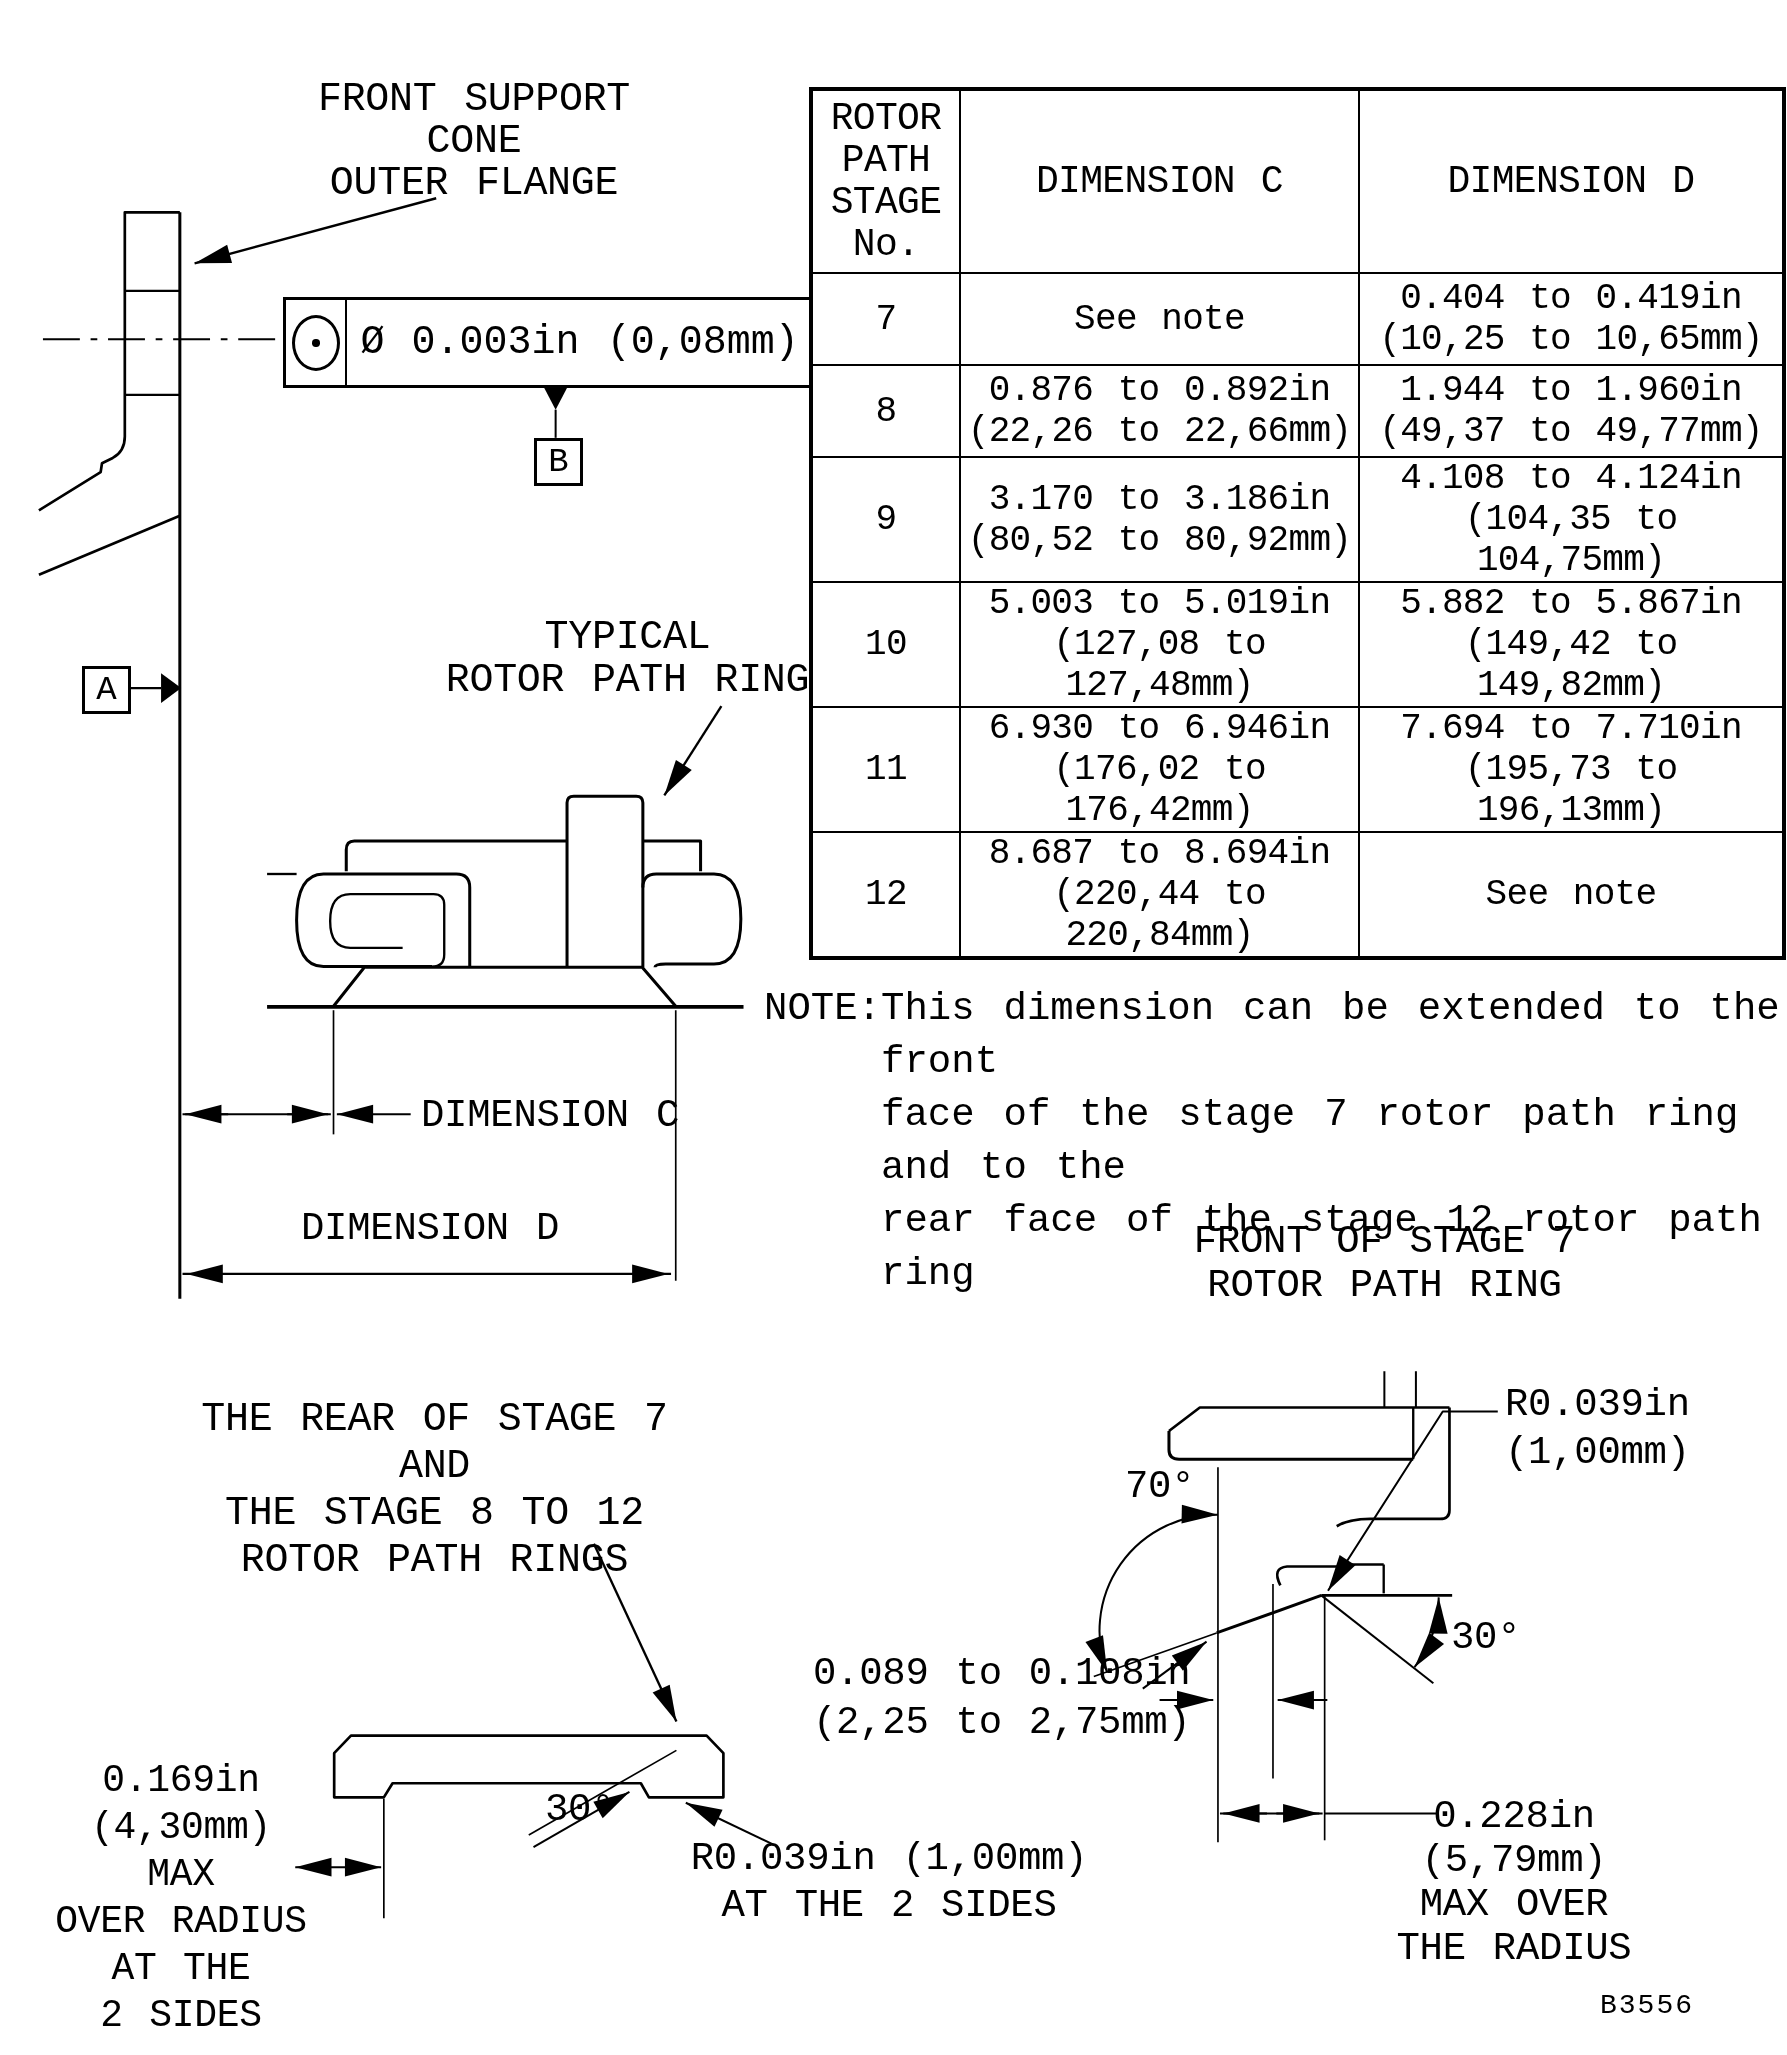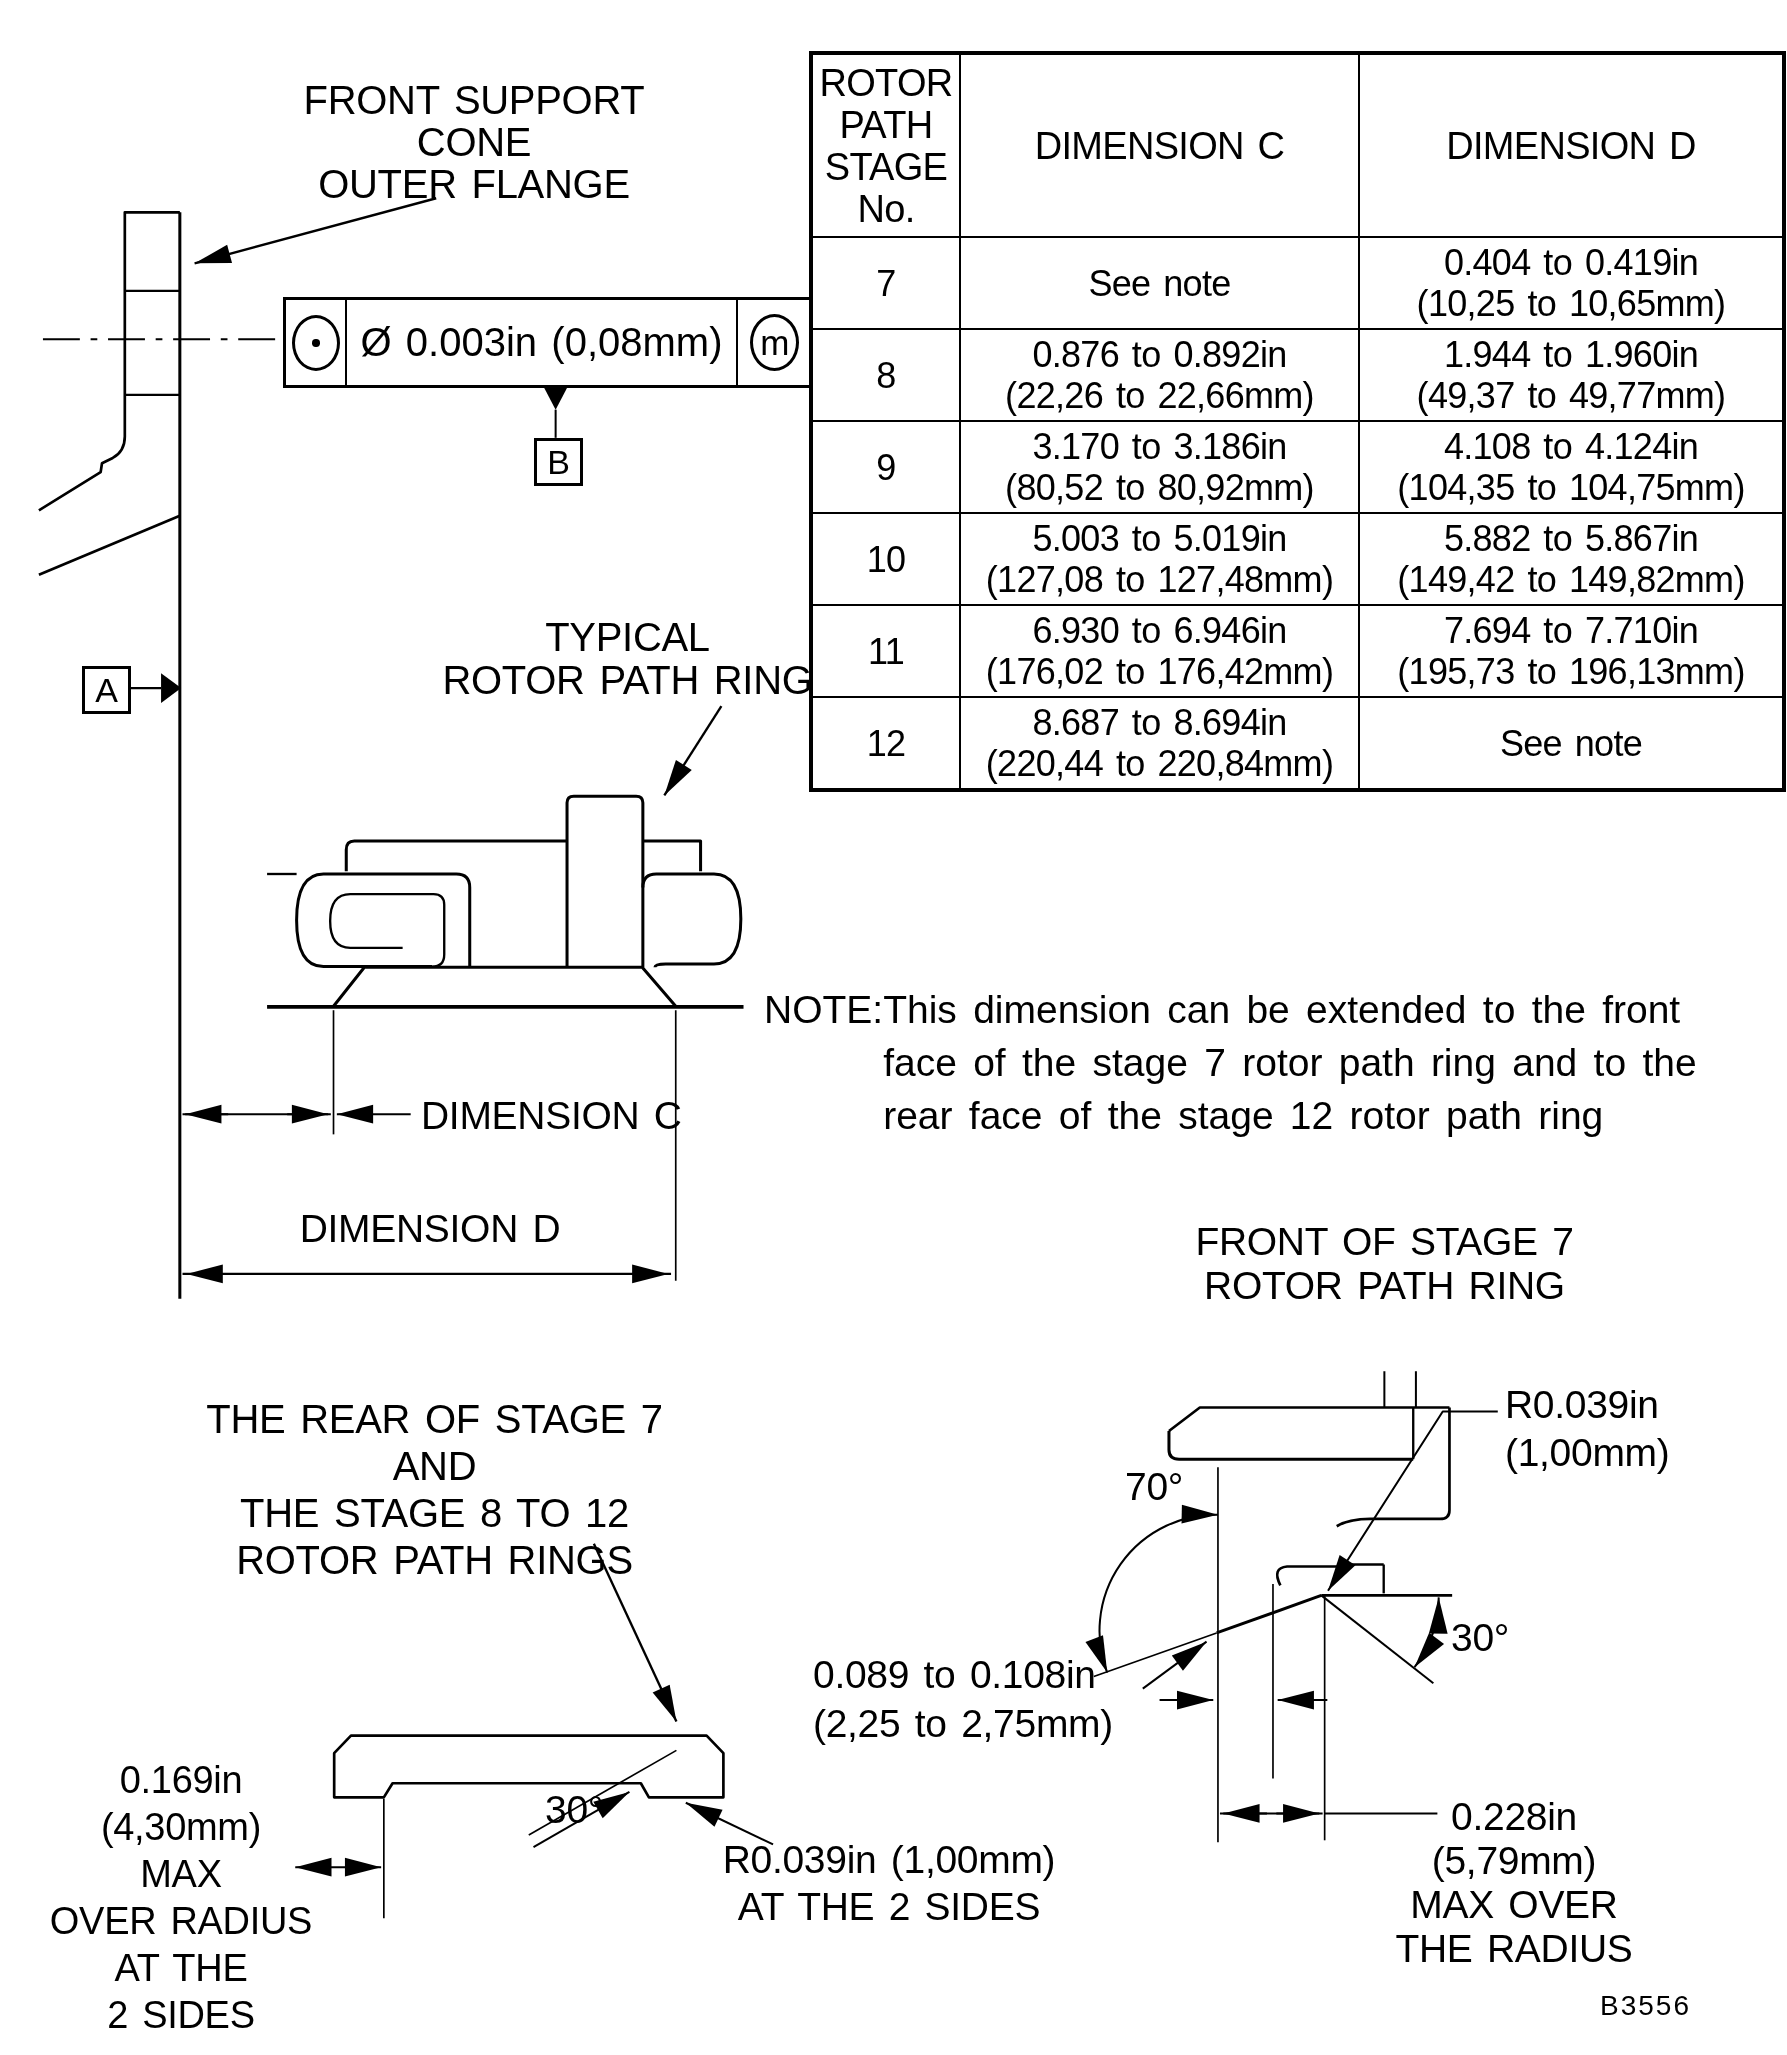--- a/index.html
+++ b/index.html
@@ -1,17 +1,17 @@
 <!DOCTYPE html>
 <html style="font-size:10.7px"><head>
 <meta charset="utf-8">
 <style>
   html,body{margin:0;padding:0;background:#fff;}
   .canvas{position:relative;width:1787px;height:2056px;background:#ffffff;overflow:hidden;
-          font-family:Liberation Sans, sans-serif;color:#000;}
+          font-family:Liberation Mono, monospace;color:#000;}
   svg.linework{position:absolute;left:0;top:0;width:1787px;height:2056px;}
   svg.linework *{vector-effect:none;}
   .abs{position:absolute;}
   .ann{font-size:39px;line-height:44px;letter-spacing:-0.3px;word-spacing:0.10em;white-space:pre-line;}
   .ctr{text-align:center;}
   
   .lbl-fsc{left:262px;top:79px;width:424px;line-height:42px;font-size:40px;}
   .lbl-typ{left:419px;top:616px;width:417px;line-height:43px;font-size:40px;}
   .lbl-dimc{left:421px;top:1094px;font-size:39px;}
   .lbl-dimd{left:262px;top:1207px;width:336px;font-size:39px;}
@@ -40,21 +40,21 @@
   .cdot:after{content:"";position:absolute;left:50%;top:50%;width:7.4px;height:7.4px;margin:-3.4px 0 0 -3.4px;
               border-radius:50%;background:#000;}
   .mcircle{width:43px;height:51px;border:3.4px solid #000;border-radius:50%;display:flex;
            align-items:center;justify-content:center;font-size:35px;}
   
   .datum{width:43px;height:42px;border:3.4px solid #000;display:flex;align-items:center;justify-content:center;
          font-size:34px;background:#fff;}
   .datum-a{left:82px;top:666px;}
   .datum-b{left:534px;top:438px;}
   
-  .dim-table{left:809px;top:51px;position:absolute;border-collapse:collapse;table-layout:fixed;background:#fff;}
+  .dim-table{left:809px;top:87px;position:absolute;border-collapse:collapse;table-layout:fixed;background:#fff;}
   .dim-table td,.dim-table th{border:2.7px solid #000;text-align:center;vertical-align:middle;
       font-weight:normal;font-size:36px;line-height:41px;white-space:pre-line;letter-spacing:-0.7px;
       word-spacing:0.10em;padding:0 2.7px;}
   .dim-table{border:4px solid #000;}
   .dim-table .col-stage{width:149px;}
   .dim-table .col-c{width:399px;}
   .dim-table .col-d{width:425px;}
   .dim-table .hdr td{height:181px;font-size:38px;line-height:42px;}
   .dim-table .row td{height:90px;}
 </style>

